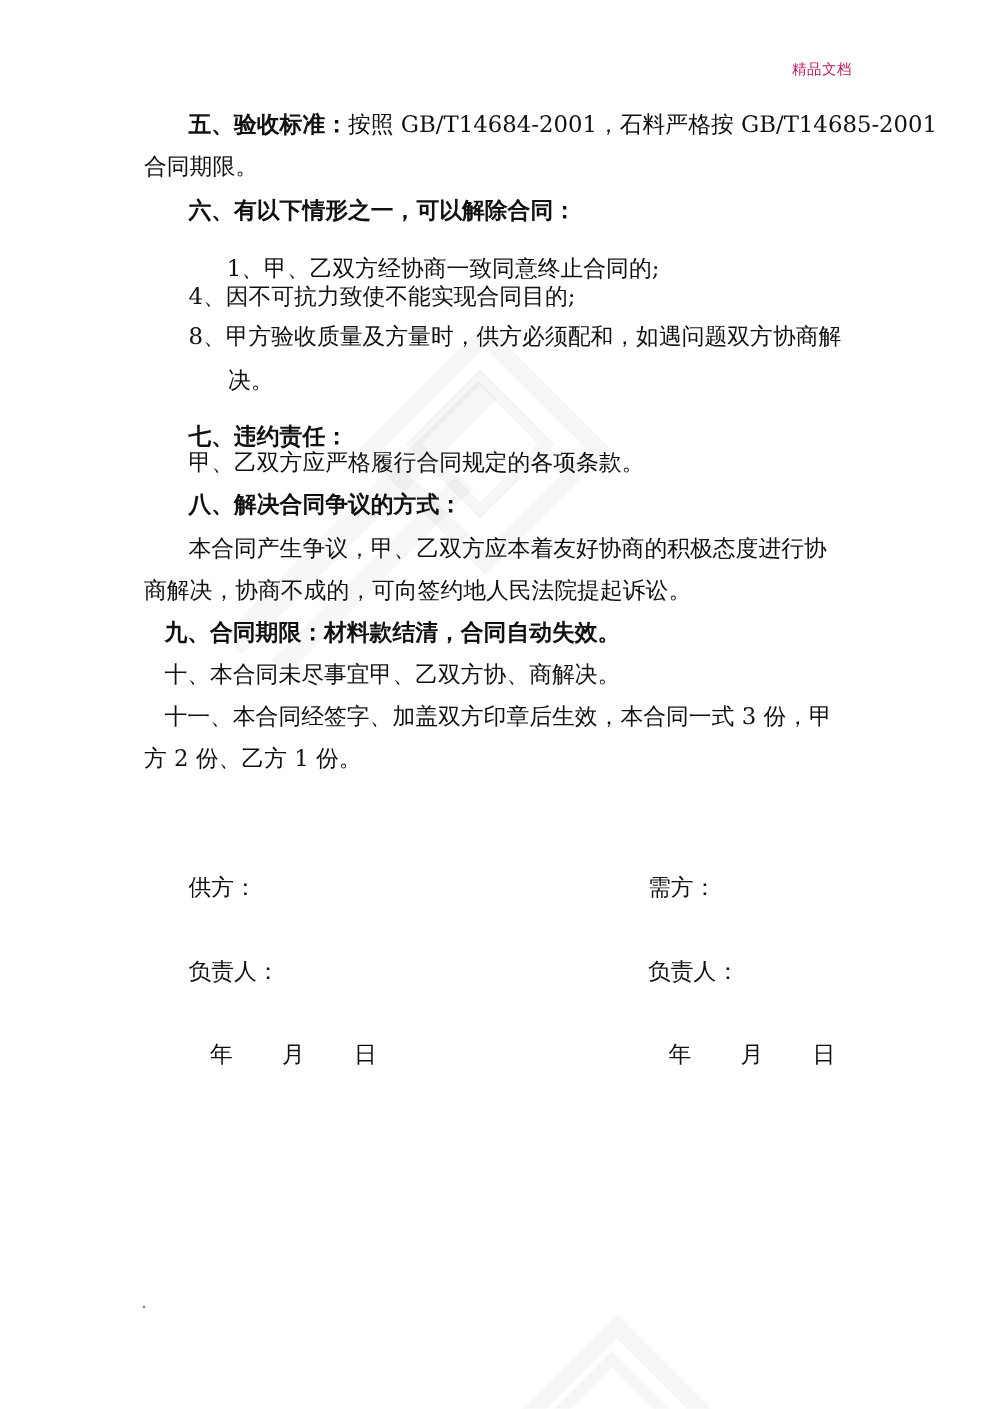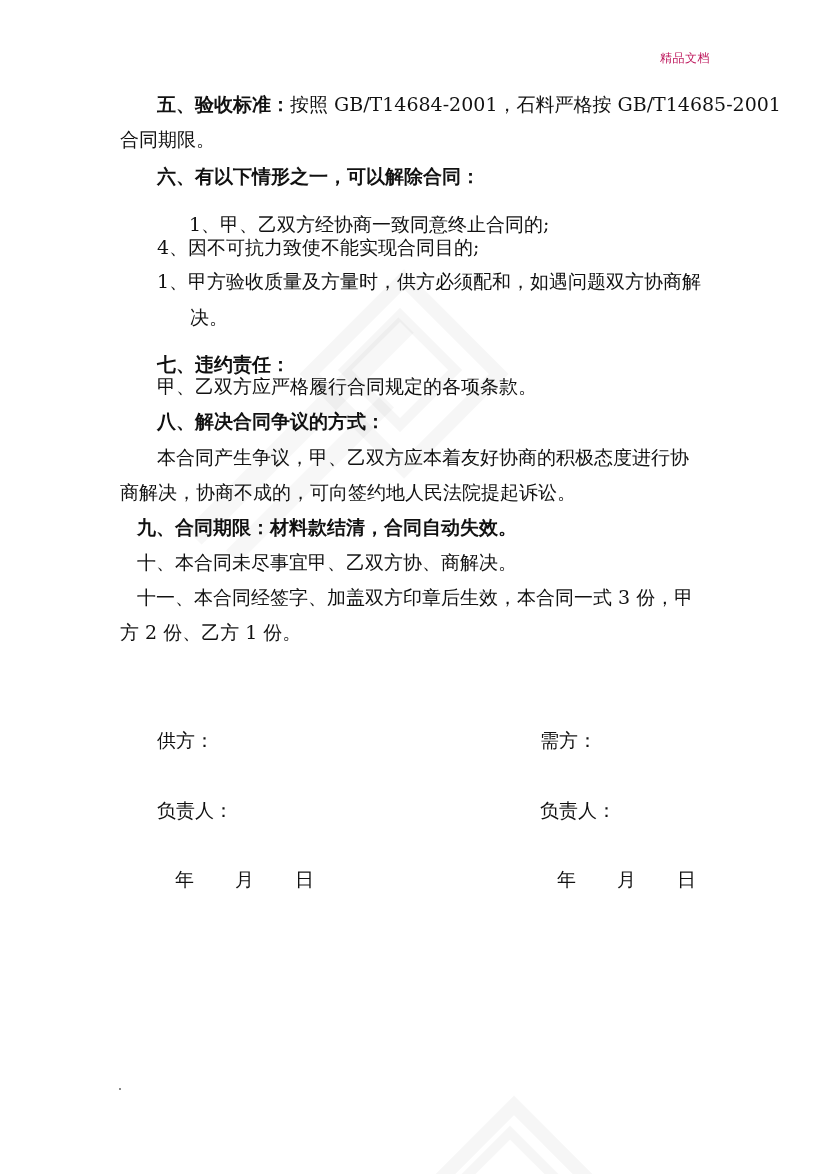--- a/index.html
+++ b/index.html
@@ -55,21 +55,21 @@
 <div class="watermark wm2-in"></div>
 
 <div class="line" style="top:92px; left:157px;">
   <span class="bold">五、验收标准：</span><span>按照 GB/T14684-2001，石料严格按 GB/T14685-2001</span>
 </div>
 <div class="line" style="top:127px;">合同期限。</div>
 
 <div class="line bold" style="top:164px; left:157px;">六、有以下情形之一，可以解除合同：</div>
 <div class="line" style="top:212px; left:157px;margin-left:32px;">1、甲、乙双方经协商一致同意终止合同的;</div>
 <div class="line" style="top:235px; left:157px;">4、因不可抗力致使不能实现合同目的;</div>
-<div class="line" style="top:269px; left:157px;">1、甲方验收质量及方量时，供方必须配和，如遇问题双方协商解</div>
+<div class="line" style="top:269px; left:157px;">8、甲方验收质量及方量时，供方必须配和，如遇问题双方协商解</div>
 <div class="line" style="top:305px; left:190px;">决。</div>
 
 <div class="line bold" style="top:340px; left:157px;margin-top:12px;">七、违约责任：</div>
 <div class="line" style="top:374px; left:157px;">甲、乙双方应严格履行合同规定的各项条款。</div>
 
 <div class="line bold" style="top:409px; left:157px;text-align:right;">八、解决合同争议的方式：</div>
 <div class="line" style="top:445px; left:157px;">本合同产生争议，甲、乙双方应本着友好协商的积极态度进行协</div>
 <div class="line" style="top:480px;">商解决，协商不成的，可向签约地人民法院提起诉讼。</div>
 
 <div class="line bold" style="top:515px; left:137px;">九、合同期限：材料款结清，合同自动失效。</div>

